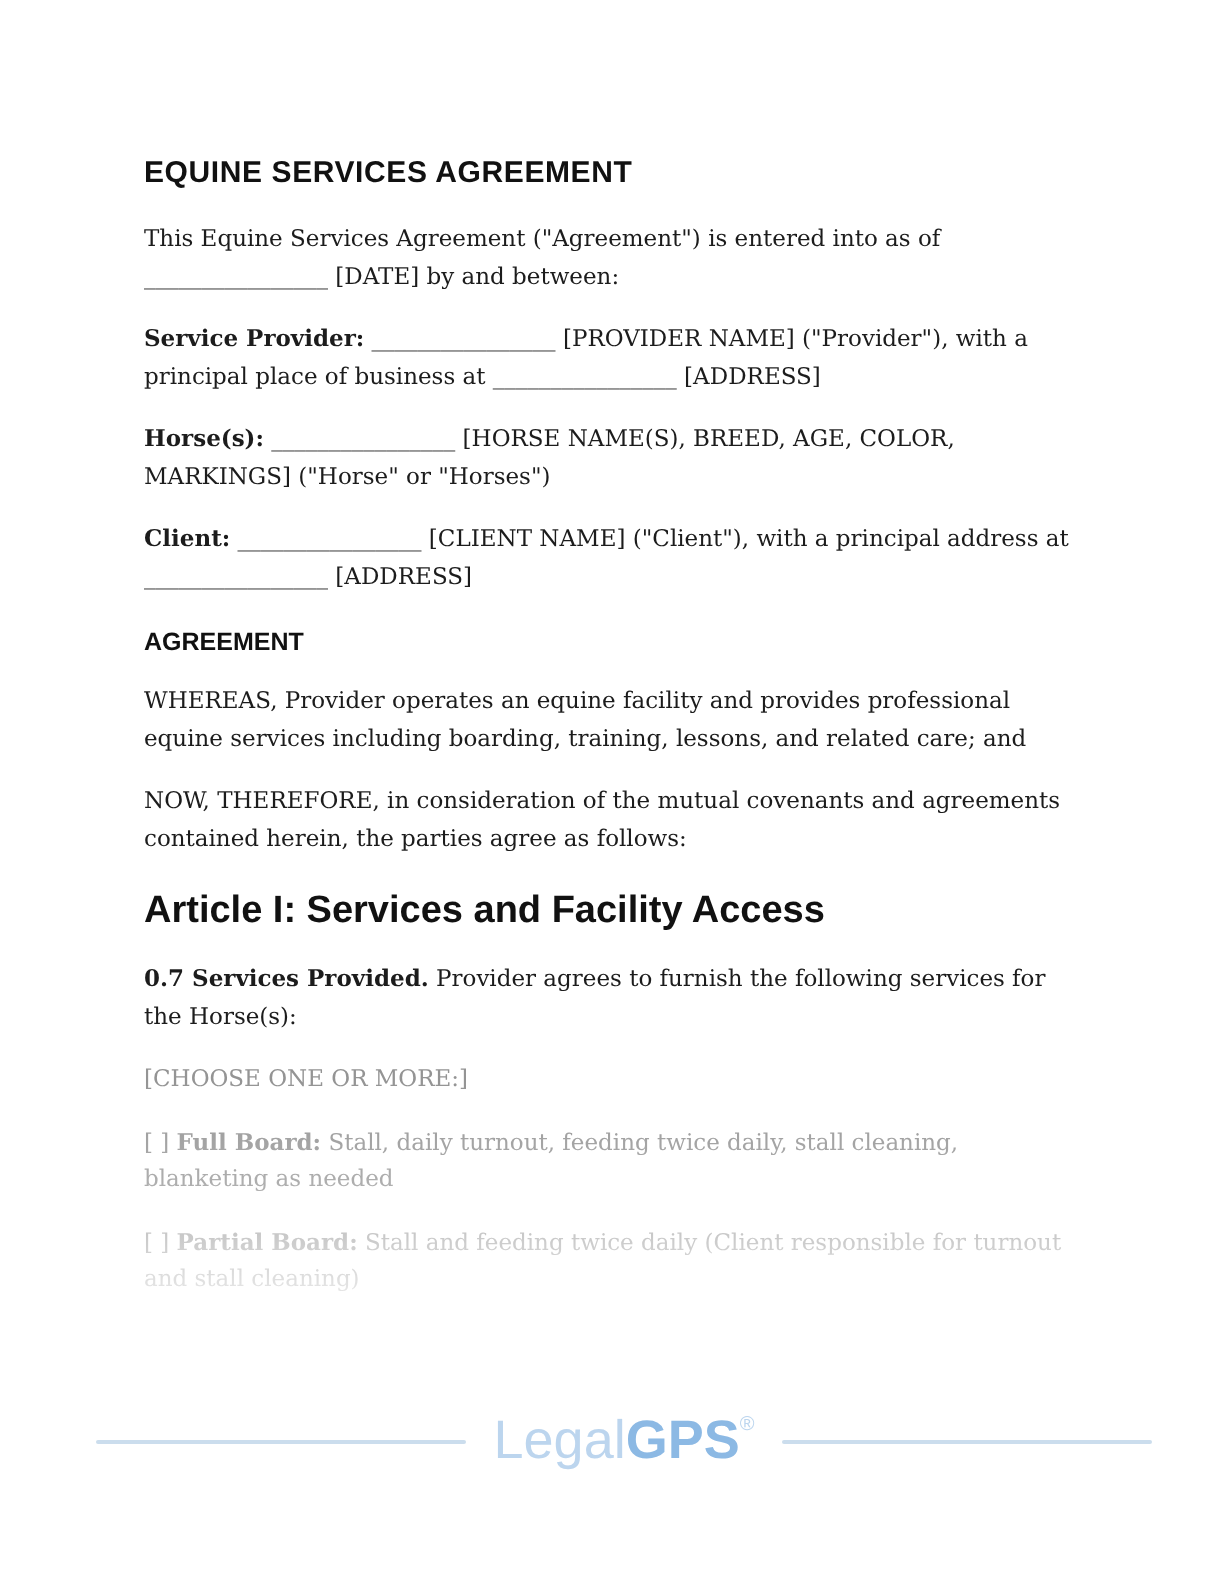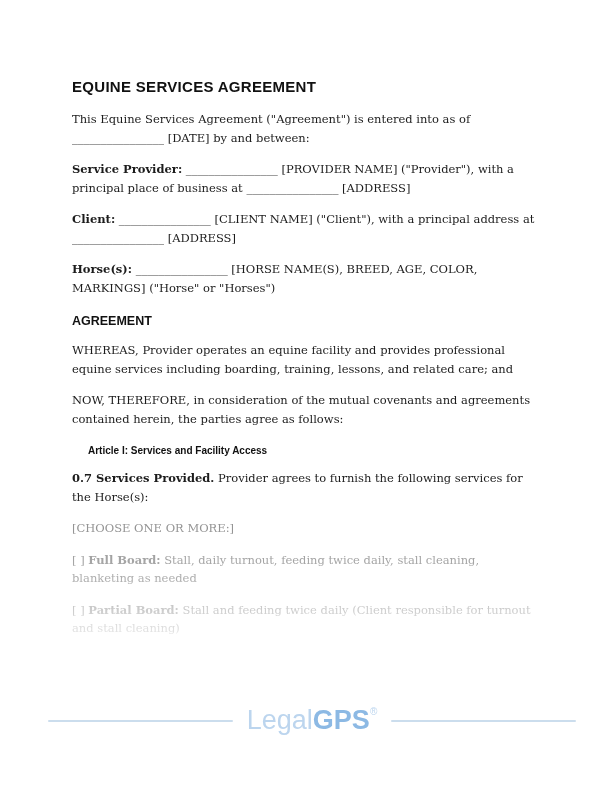--- a/index.html
+++ b/index.html
@@ -35,25 +35,24 @@
     font-family: "Liberation Sans", sans-serif;
     font-weight: bold;
     font-size: 12.5px;
     color: #111111;
     margin-top: 17px;
     margin-bottom: 4px;
   }
   h2.article-heading {
     font-family: "Liberation Sans", sans-serif;
     font-weight: bold;
-    font-size: 10px;
+    font-size: 19px;
     color: #111111;
     margin-top: 17px;
     margin-bottom: 5px;
-    margin-left: 16px;
   }
   
   .faded-block {
     position: relative;
     color: #949494;
   }
   .faded-block p.body-para { color: inherit; }
   .fade-overlay {
     position: absolute;
     left: -72px; right: -72px;
@@ -93,23 +92,23 @@
 <body>
 
 <div class="page">
 
   <h1 class="doc-title">EQUINE SERVICES AGREEMENT</h1>
 
   <p class="body-para">This Equine Services Agreement ("Agreement") is entered into as of ________________ [DATE] by and between:</p>
 
   <p class="body-para"><strong>Service Provider:</strong><span> ________________ [PROVIDER NAME] ("Provider"), with a principal place of business at ________________ [ADDRESS]</span></p>
 
+  <p class="body-para"><strong>Horse(s):</strong><span> ________________ [HORSE NAME(S), BREED, AGE, COLOR, MARKINGS] ("Horse" or "Horses")</span></p>
+
   <p class="body-para"><strong>Client:</strong><span> ________________ [CLIENT NAME] ("Client"), with a principal address at ________________ [ADDRESS]</span></p>
-
-  <p class="body-para"><strong>Horse(s):</strong><span> ________________ [HORSE NAME(S), BREED, AGE, COLOR, MARKINGS] ("Horse" or "Horses")</span></p>
 
   <h2 class="section-heading">AGREEMENT</h2>
 
   <p class="body-para">WHEREAS, Provider operates an equine facility and provides professional equine services including boarding, training, lessons, and related care; and</p>
   <p class="body-para">NOW, THEREFORE, in consideration of the mutual covenants and agreements contained herein, the parties agree as follows:</p>
 
   <h2 class="article-heading">Article I: Services and Facility Access</h2>
 
   <p class="body-para"><strong>0.7 Services Provided.</strong><span> Provider agrees to furnish the following services for the Horse(s):</span></p>
 

